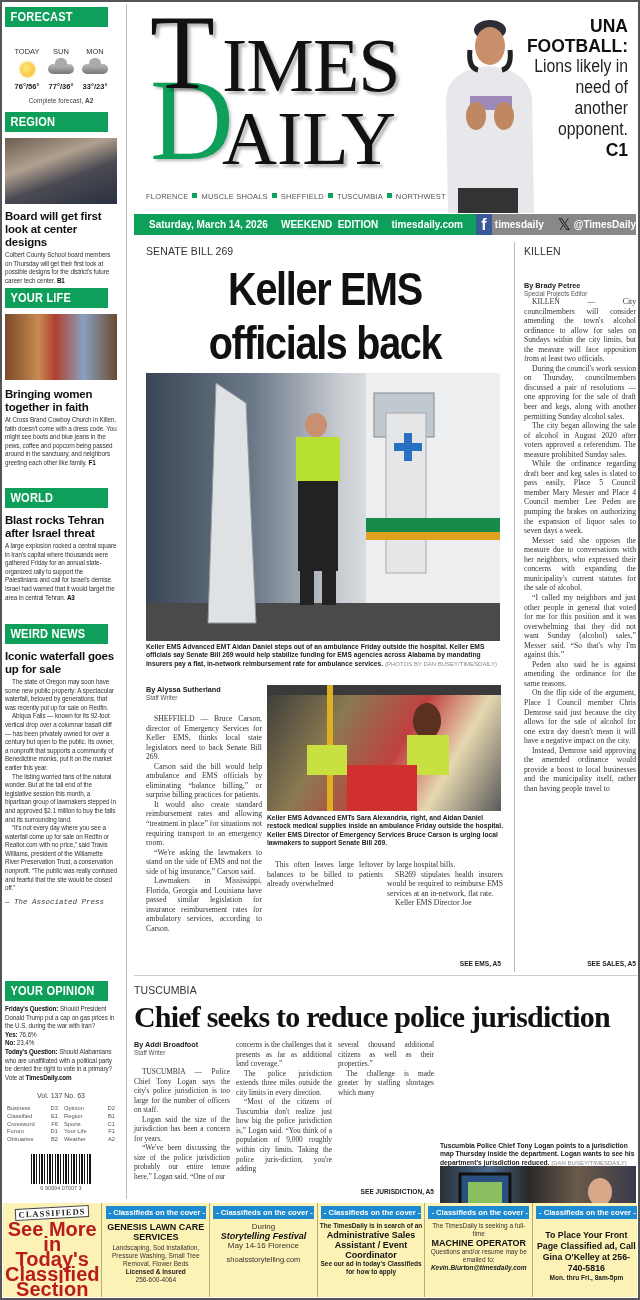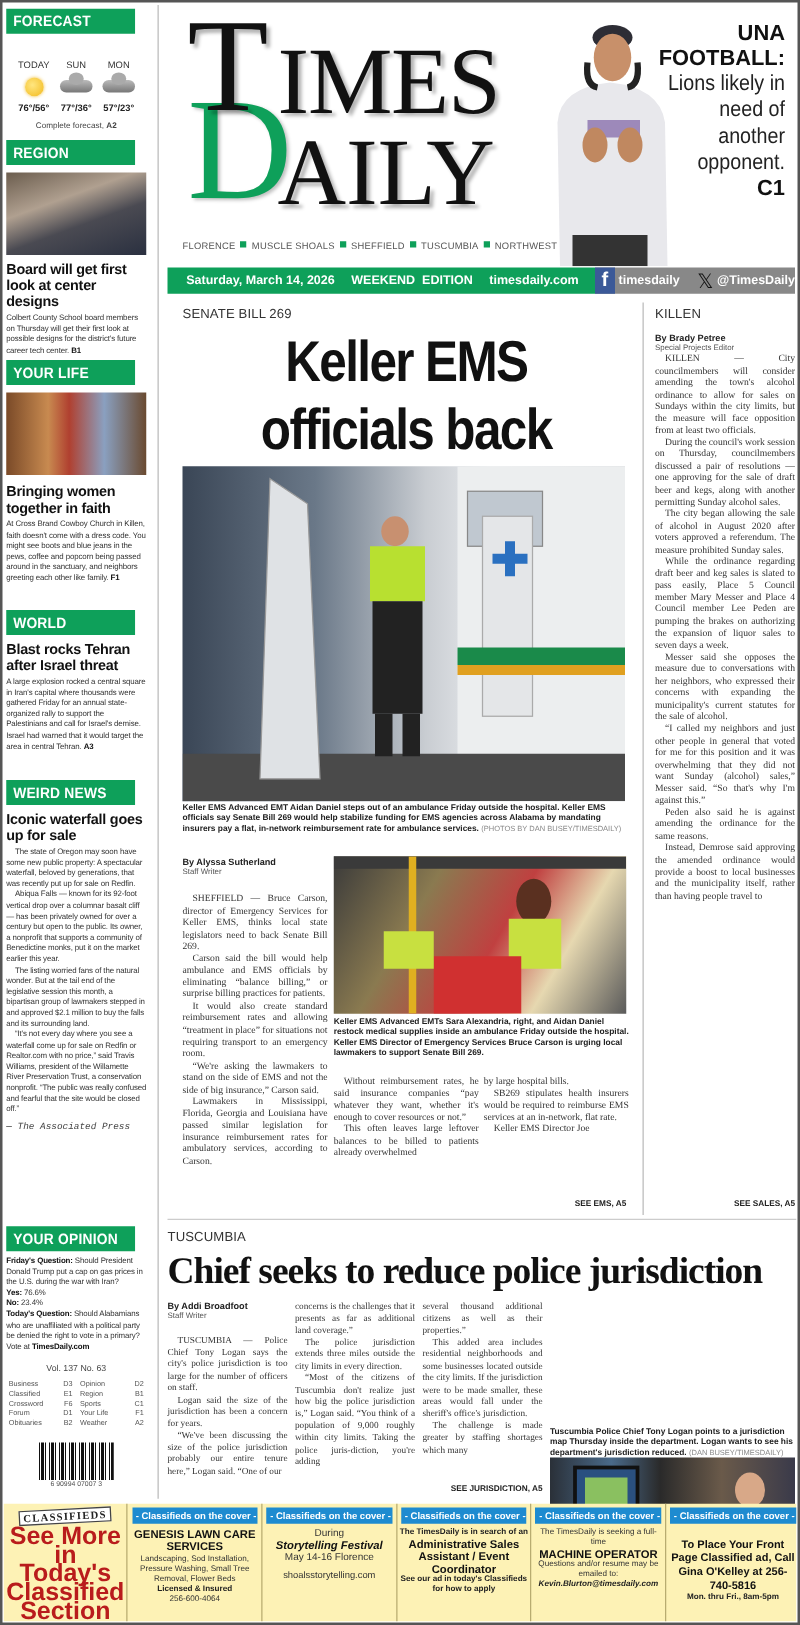--- a/index.html
+++ b/index.html
@@ -89,21 +89,21 @@
         <div class="wxi">
             <div class="cloud pcloud"></div>
           </div>
         <div class="wxt">77°/36°</div>
       </div>
       <div class="wxd">
         <div>MON</div>
         <div class="wxi">
             <div class="cloud"></div>
           </div>
-        <div class="wxt">57°/23°</div>
+        <div class="wxt">33°/23°</div>
       </div>
     </div>
     <div style="text-align:center;font-size:6.5px;color:#444;margin-top:6px">
       <span>Complete forecast,</span> <b>A2</b>
     </div>
   </div>
 
   <div class="abs" style="left:0;top:108px;width:116px">
     <div class="secbar">REGION</div>
     <div class="photo" style="margin:6px 2px 0;height:66px;background:linear-gradient(160deg,#6b5d4e,#b0a090 35%,#4a4a52 60%,#2a3040)"></div>
@@ -271,43 +271,43 @@
     <rect x="0" y="0" width="234" height="10" fill="#3a3a3a"></rect>
     <rect x="60" y="0" width="6" height="126" fill="#e0b020"></rect>
     <ellipse cx="160" cy="36" rx="14" ry="18" fill="#5a3020"></ellipse>
     <rect x="140" y="50" width="42" height="40" fill="#c8e040"></rect>
     <rect x="80" y="80" width="70" height="46" fill="#d03030"></rect>
     <rect x="40" y="60" width="40" height="30" fill="#c8e040"></rect>
   </svg>
 </div>
 <div class="cap abs" style="left:267px;top:814px;width:236px">Keller EMS Advanced EMTs Sara Alexandria, right, and Aidan Daniel restock medical supplies inside an ambulance Friday outside the hospital. Keller EMS Director of Emergency Services Bruce Carson is urging local lawmakers to support Senate Bill 269.</div>
 <div class="body abs" style="left:267px;top:860px;width:116px">
-  <p>Without reimbursement rates, he said insurance companies “pay whatever they want, whether it's enough to cover resources or not.”</p>
     <p>This often leaves large leftover balances to be billed to patients already overwhelmed</p>
 </div>
 <div class="body abs" style="left:387px;top:860px;width:116px">
   <p style="text-indent:0">by large hospital bills.</p>
     <p>SB269 stipulates health insurers would be required to reimburse EMS services at an in-network, flat rate.</p>
     <p>Keller EMS Director Joe</p>
 </div>
 <div class="see abs" style="left:400px;top:960px;width:101px">SEE EMS, A5</div>
 
 <div class="vrule" style="left:514px;top:242px;height:730px"></div>
 <div class="abs" style="left:524px;top:245px;width:112px">
   <div class="kick-sm">KILLEN</div>
-  <div class="byl" style="margin-top:9px">By Brady Petree</div>
+  <div class="byl" style="margin-top:24px">By Brady Petree</div>
   <div class="byt">Special Projects Editor</div>
   <div class="body" style="margin-top:0">
     <p>KILLEN — City councilmembers will consider amending the town's alcohol ordinance to allow for sales on Sundays within the city limits, but the measure will face opposition from at least two officials.</p>
       <p>During the council's work session on Thursday, councilmembers discussed a pair of resolutions — one approving for the sale of draft beer and kegs, along with another permitting Sunday alcohol sales.</p>
       <p>The city began allowing the sale of alcohol in August 2020 after voters approved a referendum. The measure prohibited Sunday sales.</p>
       <p>While the ordinance regarding draft beer and keg sales is slated to pass easily, Place 5 Council member Mary Messer and Place 4 Council member Lee Peden are pumping the brakes on authorizing the expansion of liquor sales to seven days a week.</p>
       <p>Messer said she opposes the measure due to conversations with her neighbors, who expressed their concerns with expanding the municipality's current statutes for the sale of alcohol.</p>
       <p>“I called my neighbors and just other people in general that voted for me for this position and it was overwhelming that they did not want Sunday (alcohol) sales,” Messer said. “So that's why I'm against this.”</p>
       <p>Peden also said he is against amending the ordinance for the same reasons.</p>
+      <p>On the flip side of the argument, Place 1 Council member Chris Demrose said just because the city allows for the sale of alcohol for one extra day doesn't mean it will have a negative impact on the city.</p>
       <p>Instead, Demrose said approving the amended ordinance would provide a boost to local businesses and the municipality itself, rather than having people travel to</p>
   </div>
 </div>
 <div class="see abs" style="left:524px;top:960px;width:112px">SEE SALES, A5</div>
 
 <div class="hrule" style="left:134px;top:975px;width:503px"></div>
 
 <div class="kick-sm abs" style="left:134px;top:984px">TUSCUMBIA</div>
 <div class="hed2">Chief seeks to reduce police jurisdiction</div>
 <div class="abs" style="left:134px;top:1040px;width:96px">
@@ -319,21 +319,20 @@
     <p>Logan said the size of the jurisdiction has been a concern for years.</p>
     <p>“We've been discussing the size of the police jurisdiction probably our entire tenure here,” Logan said. “One of our</p>
 </div>
 <div class="body abs" style="left:236px;top:1040px;width:96px;font-size:7.4px">
   <p style="text-indent:0">concerns is the challenges that it presents as far as additional land coverage.”</p>
     <p>The police jurisdiction extends three miles outside the city limits in every direction.</p>
     <p>“Most of the citizens of Tuscumbia don't realize just how big the police jurisdiction is,” Logan said. “You think of a population of 9,000 roughly within city limits. Taking the police juris-diction, you're adding</p>
 </div>
 <div class="body abs" style="left:338px;top:1040px;width:96px;font-size:7.4px">
   <p style="text-indent:0">several thousand additional citizens as well as their properties.”</p>
-    <p>This added area includes residential neighborhoods and some businesses located outside the city limits. If the jurisdiction were to be made smaller, these areas would fall under the sheriff's office's jurisdiction.</p>
     <p>The challenge is made greater by staffing shortages which many</p>
 </div>
 <div class="see abs" style="left:338px;top:1188px;width:96px">SEE JURISDICTION, A5</div>
 <div class="photo abs" style="left:440px;top:1040px;width:196px;height:98px;background:linear-gradient(90deg,#2a3038,#4a6a8a 25%,#2a2a2a 45%,#6a5a4a 70%,#3a3a4a)">
   <svg width="196" height="98" viewBox="0 0 196 98" style="position:absolute;left:0;top:0">
     <rect x="20" y="8" width="50" height="80" fill="#2a5080" stroke="#111" stroke-width="3"></rect>
     <rect x="28" y="16" width="34" height="64" fill="#8ac060"></rect>
     <ellipse cx="160" cy="26" rx="12" ry="14" fill="#d8a888"></ellipse>
     <rect x="136" y="40" width="56" height="58" fill="#1e2a4a"></rect>
   </svg>

